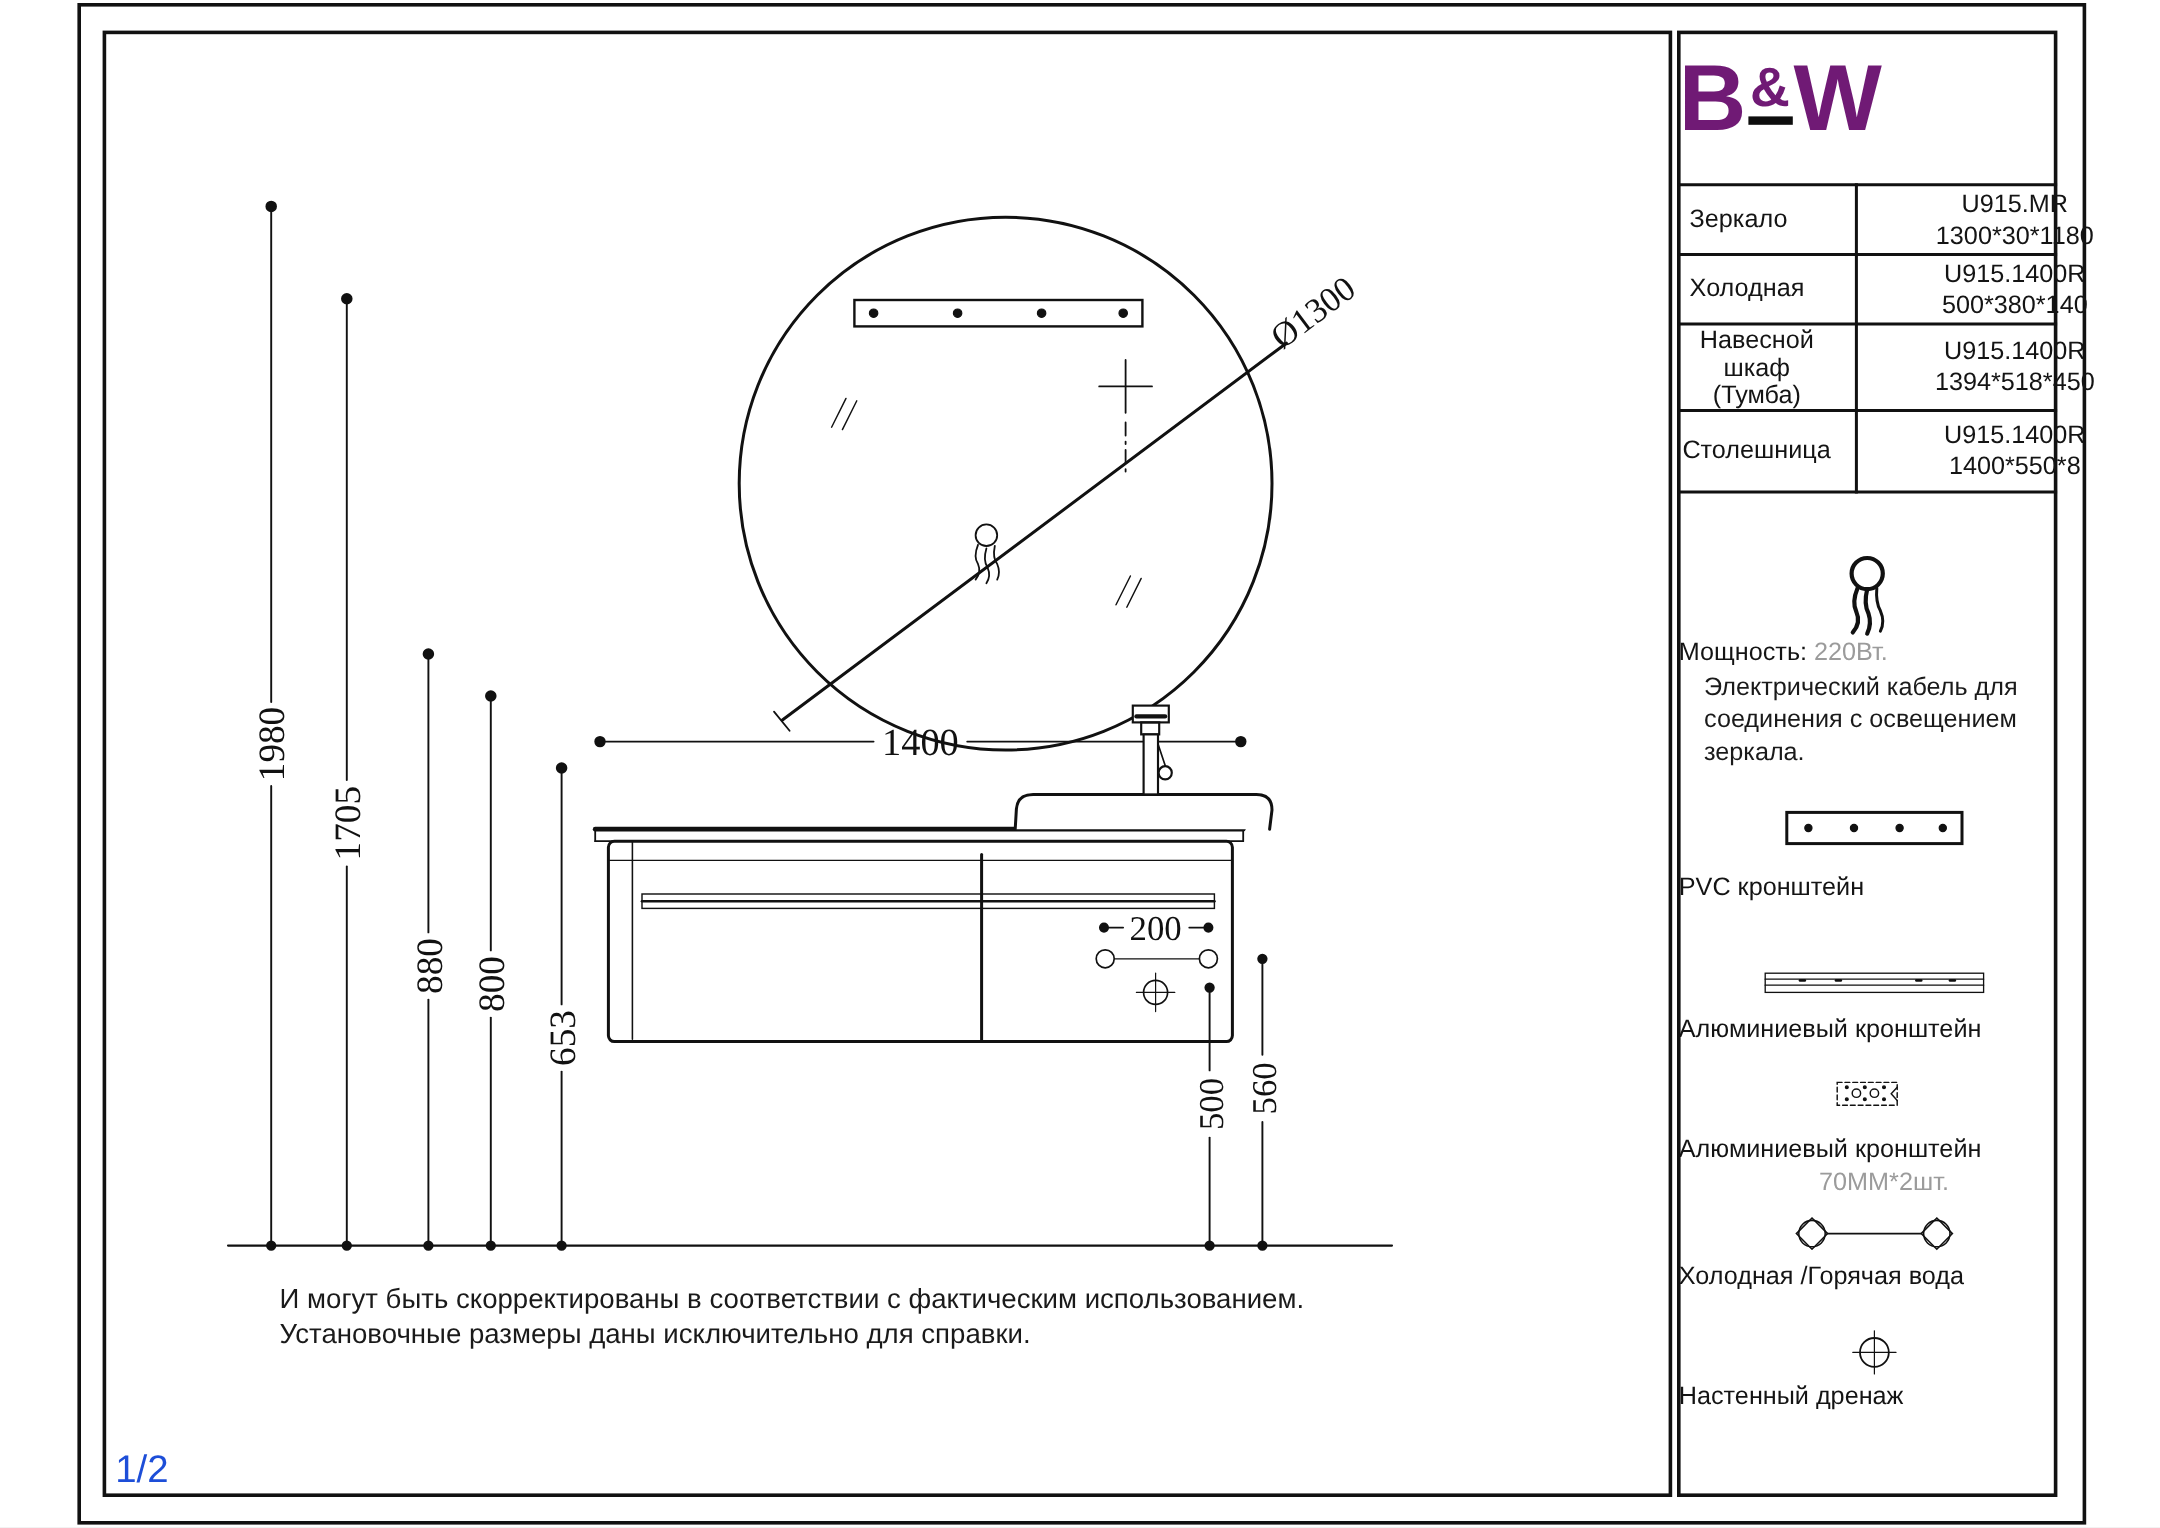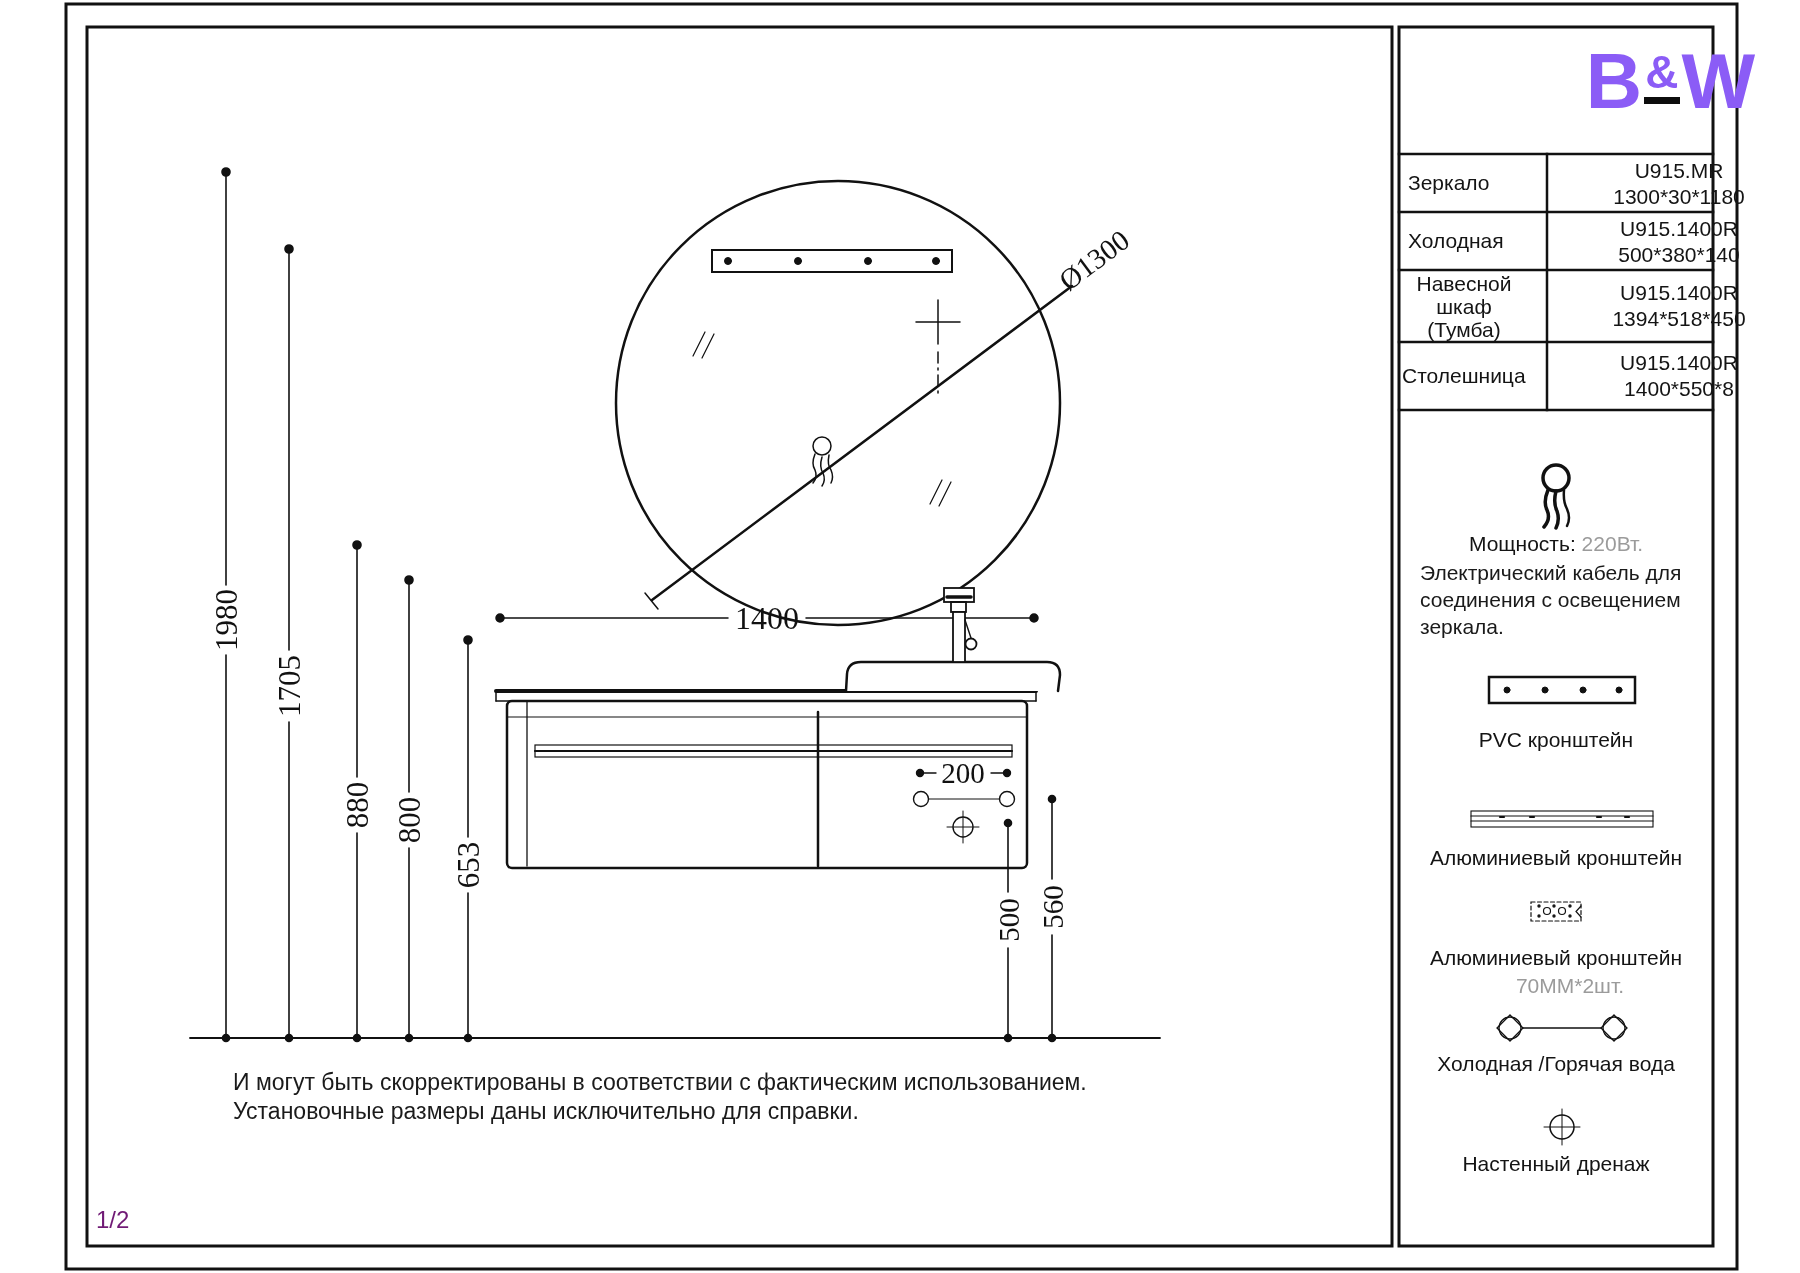--- a/index.html
+++ b/index.html
@@ -3,29 +3,29 @@
 <meta charset="utf-8">
 <style>
   html,body{margin:0;padding:0;background:#e8e8e8;}
   .page{position:relative;width:1800px;height:1273px;background:#ffffff;
         font-family:"Liberation Sans",sans-serif;color:#111;overflow:hidden;}
   svg.draw{position:absolute;left:0;top:0;}
   .t{position:absolute;white-space:nowrap;font-size:21px;color:#141414;}
   .wrap{white-space:normal;}
   .ctr{text-align:center;}
   .muted{color:#9b9b9b;}
-  .panel-ctr{left:1399px;width:314px;text-align:center;}
+  .panel-ctr{left:1399px;width:314px;text-align:left;}
   .val{left:1549px;width:164px;text-align:center;line-height:26px;padding-left:48px;}
-  .logo{position:absolute;left:1399px;top:42px;width:314px;text-align:right;
-        font-weight:700;font-size:78px;line-height:1;letter-spacing:1px;color:#8b5cf6;padding-left:43px;}
+  .logo{position:absolute;left:1399px;top:42px;width:314px;text-align:left;
+        font-weight:700;font-size:78px;line-height:1;letter-spacing:1px;color:#701a75;}
   .logo .amp{display:inline-block;font-size:46px;font-weight:700;
         border-bottom:7px solid #0d0d0d;padding:0 1px 2px 1px;
         transform:translateY(-20px);margin:0 1px;}
   .footnote{position:absolute;left:233px;top:1068px;font-size:23px;line-height:29px;color:#1a1a1a;}
-  .pageno{position:absolute;left:96px;top:1206px;font-size:24px;color:#701a75;}
+  .pageno{position:absolute;left:96px;top:1206px;font-size:32px;color:#1d4ed8;}
   .para{position:absolute;left:1408px;font-size:21px;color:#1a1a1a;margin-left:12px;}
 </style>
 </head>
 <body>
 
 <div class="page">
 
   <svg class="draw" width="1800" height="1273" viewBox="0 0 1800 1273" fill="none" stroke="#111" stroke-linecap="round">
 
     <g stroke-linecap="square">

